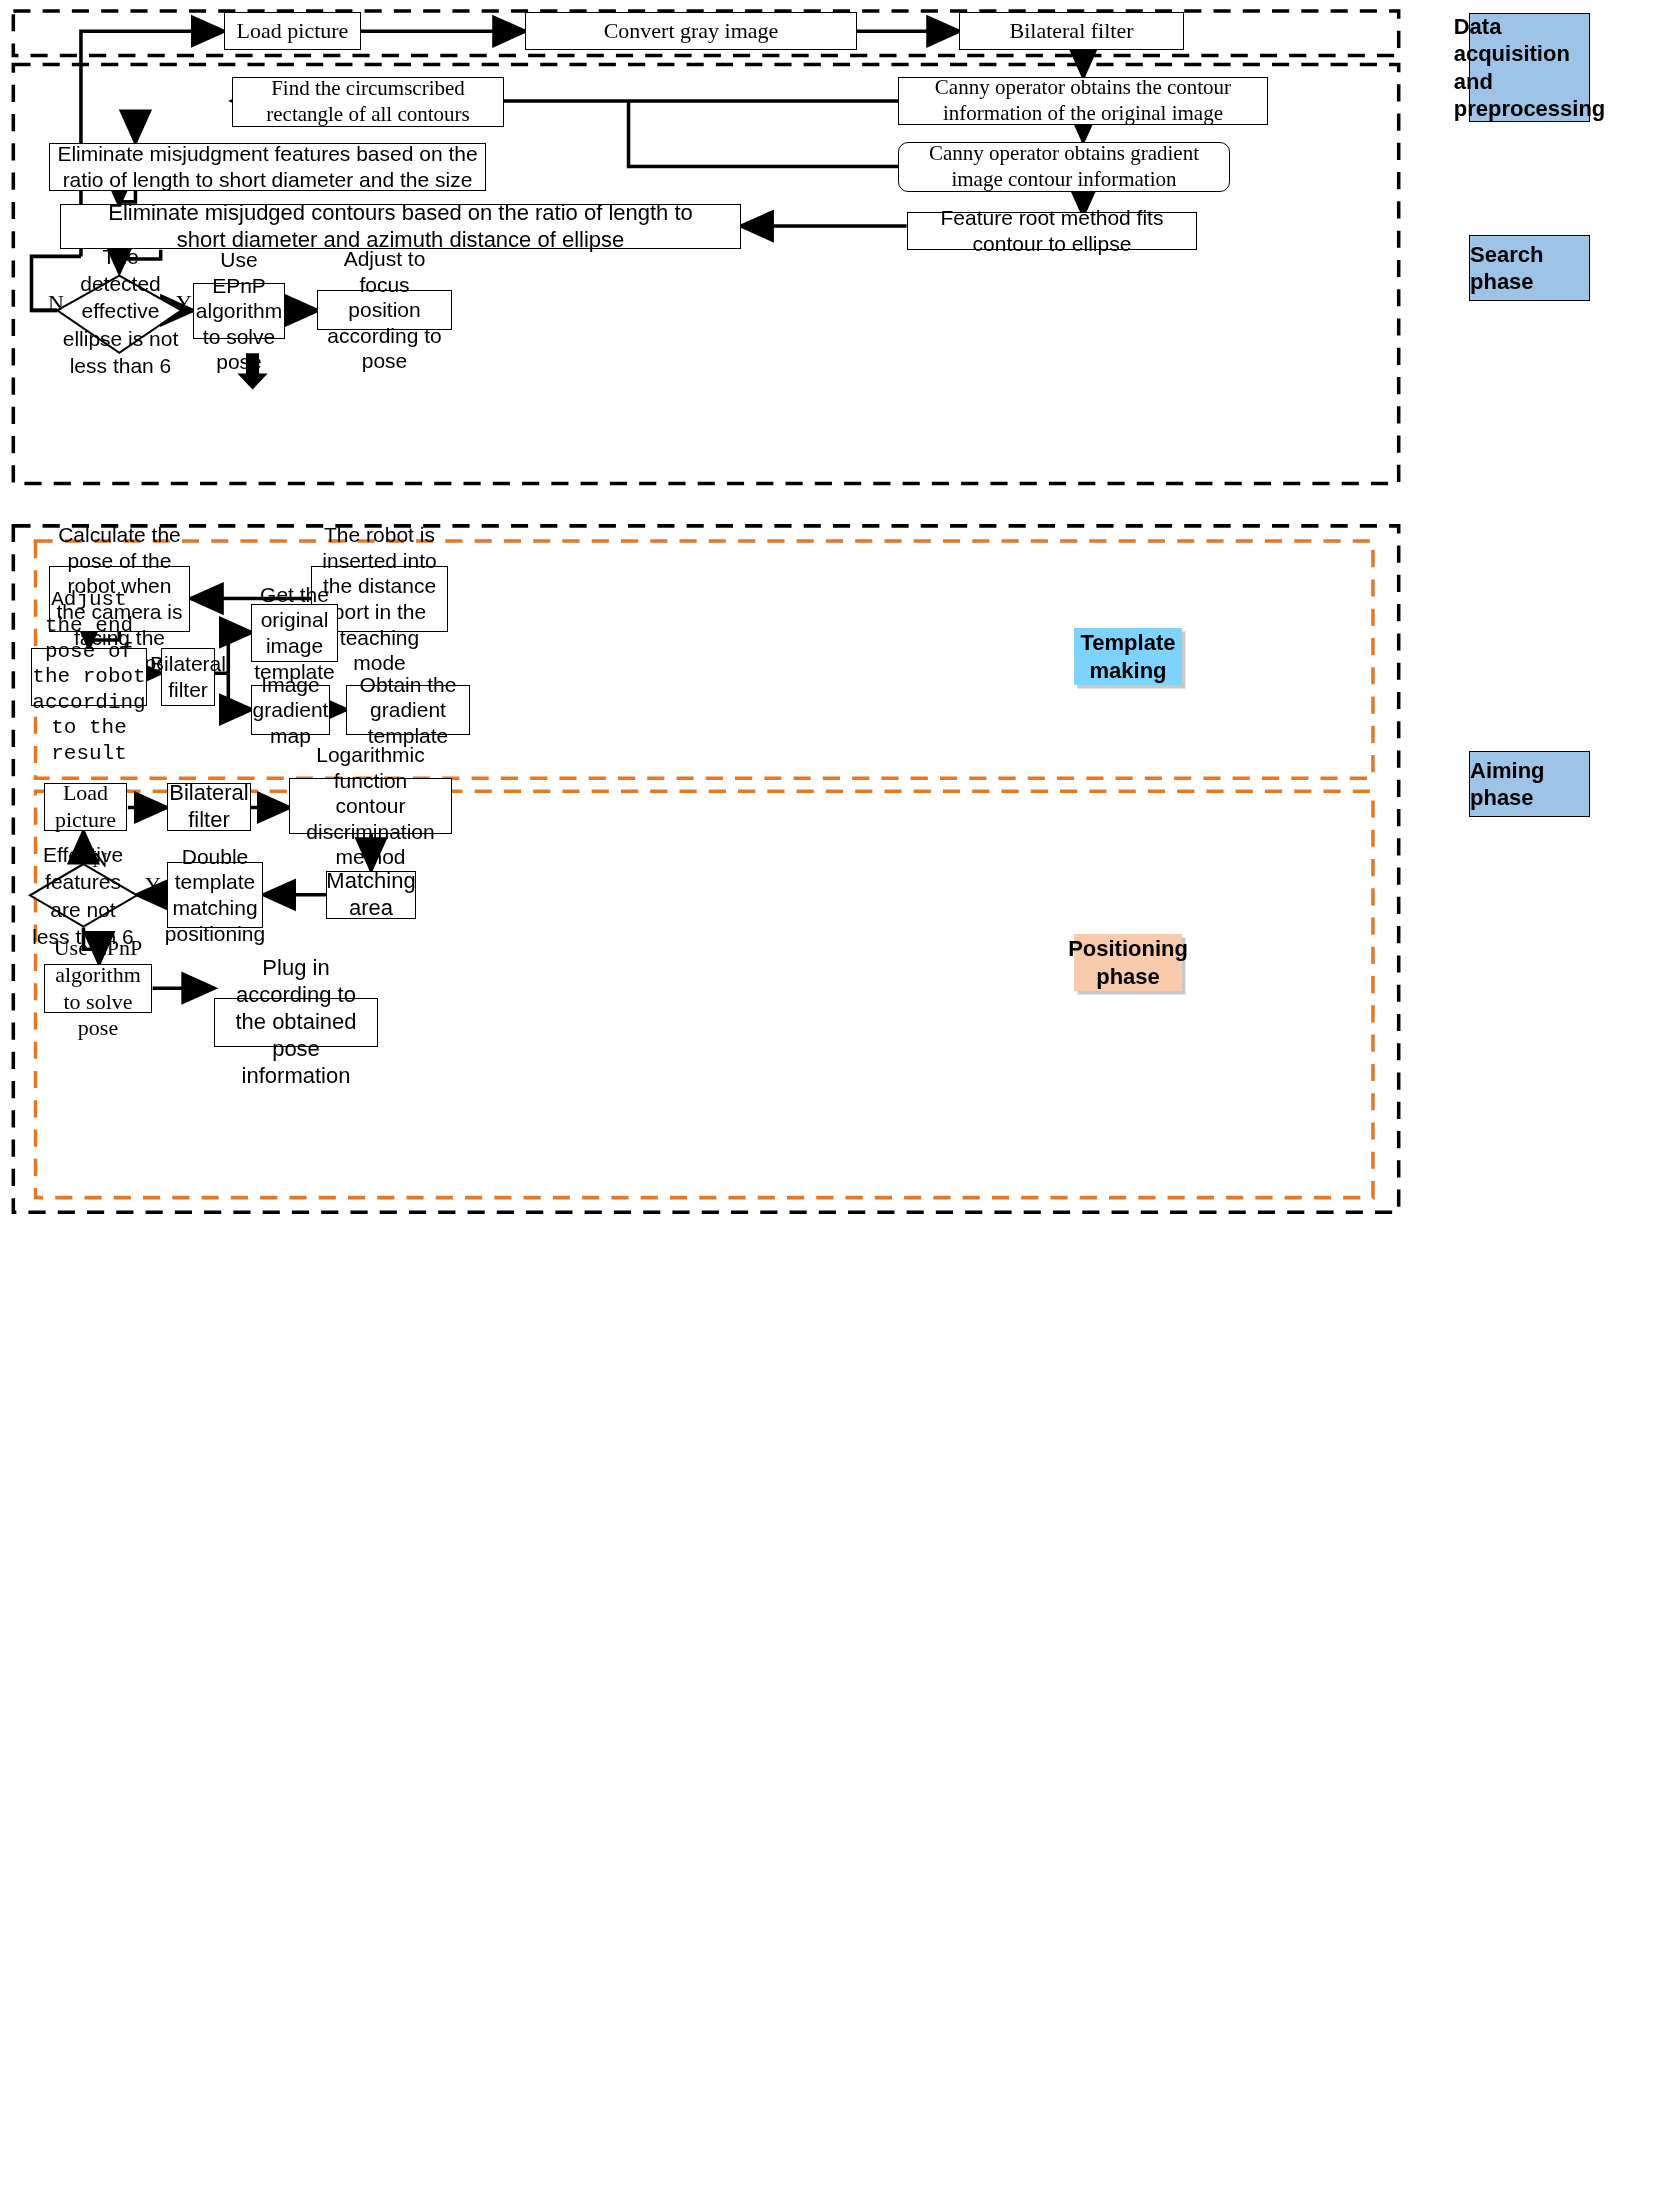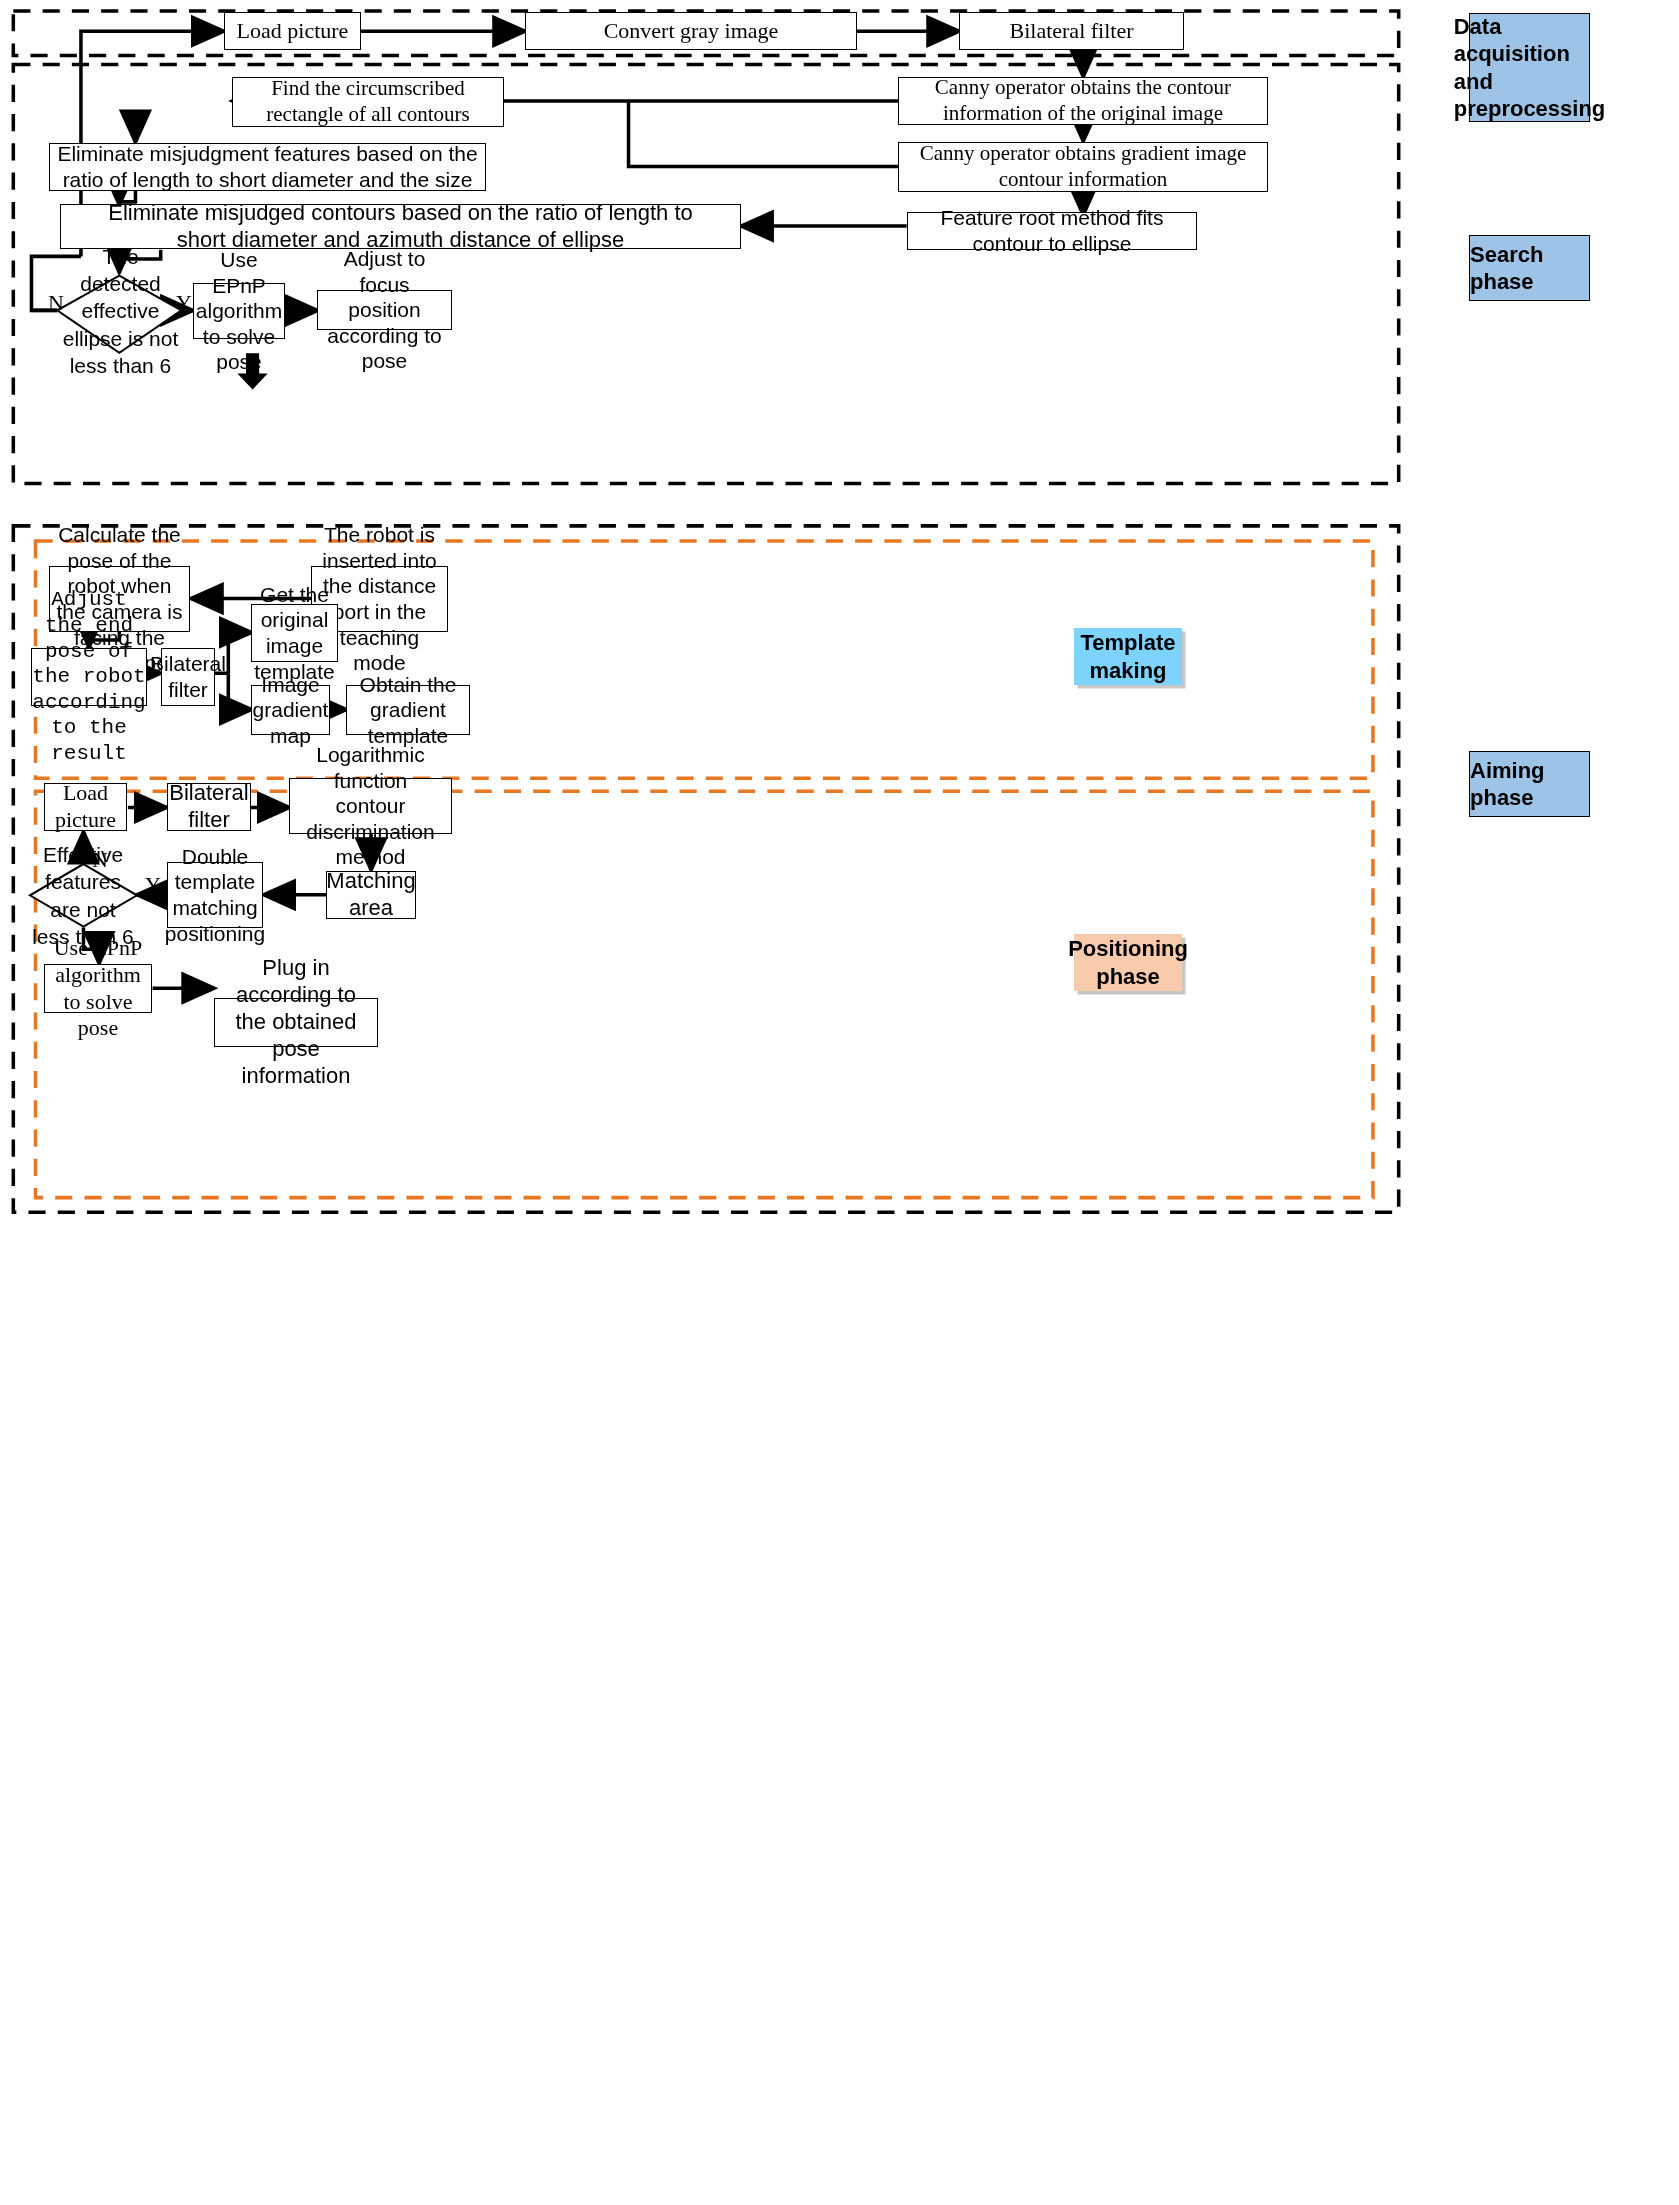--- a/index.html
+++ b/index.html
@@ -98,21 +98,21 @@
       <polygon points="165,1712 271,1774 165,1836 59,1774"></polygon>
     </g>
   </svg>
 
   <div class="nodeBox" style="left:224px;top:12px;width:137px;height:38px;font-size:22px;">Load picture</div>
   <div class="nodeBox" style="left:525px;top:12px;width:332px;height:38px;font-size:22px;">Convert gray image</div>
   <div class="nodeBox" style="left:959px;top:12px;width:225px;height:38px;font-size:22px;">Bilateral filter</div>
 
   <div class="nodeBox" style="left:898px;top:77px;width:370px;height:48px;padding:0 8px;font-size:21px;">Canny operator obtains the contour information of the original image</div>
   <div class="nodeBox" style="left:232px;top:77px;width:272px;height:50px;padding:0 7px;font-size:21px;">Find the circumscribed rectangle of all contours</div>
-  <div class="nodeBox" style="left:898px;top:142px;width:370px;height:50px;padding:0 8px;font-size:21px;">Canny operator obtains gradient image contour information</div>
+  <div class="nodeBox" style="left:898px;top:142px;width:332px;height:50px;padding:0 8px;font-size:21px;border-radius:10px;">Canny operator obtains gradient image contour information</div>
   <div class="nodeBox sans" style="left:49px;top:143px;width:437px;height:48px;padding:0 6px;font-size:21px;">Eliminate misjudgment features based on the ratio of length to short diameter and the size</div>
   <div class="nodeBox sans" style="left:60px;top:204px;width:681px;height:45px;padding:0 21px;font-size:22px;">Eliminate misjudged contours based on the ratio of length to short diameter and azimuth distance of ellipse</div>
   <div class="nodeBox sans" style="left:907px;top:212px;width:290px;height:38px;padding:0 6px;font-size:21px;">Feature root method fits contour to ellipse</div>
 
   <div class="diamondLabel sans" style="left:60px;top:282px;width:121px;height:58px;font-size:21px;">The detected effective ellipse is not less than 6</div>
 
   <div class="nodeBox sans" style="left:193px;top:283px;width:92px;height:56px;padding:0 5px;font-size:21px;">Use EPnP algorithm to solve pose</div>
   <div class="nodeBox sans" style="left:317px;top:290px;width:135px;height:40px;padding:0 6px;font-size:21px;">Adjust to focus position according to pose</div>
 
   <div class="edgeLabel" style="left:48px;top:290px;font-size:22px;">N</div>

